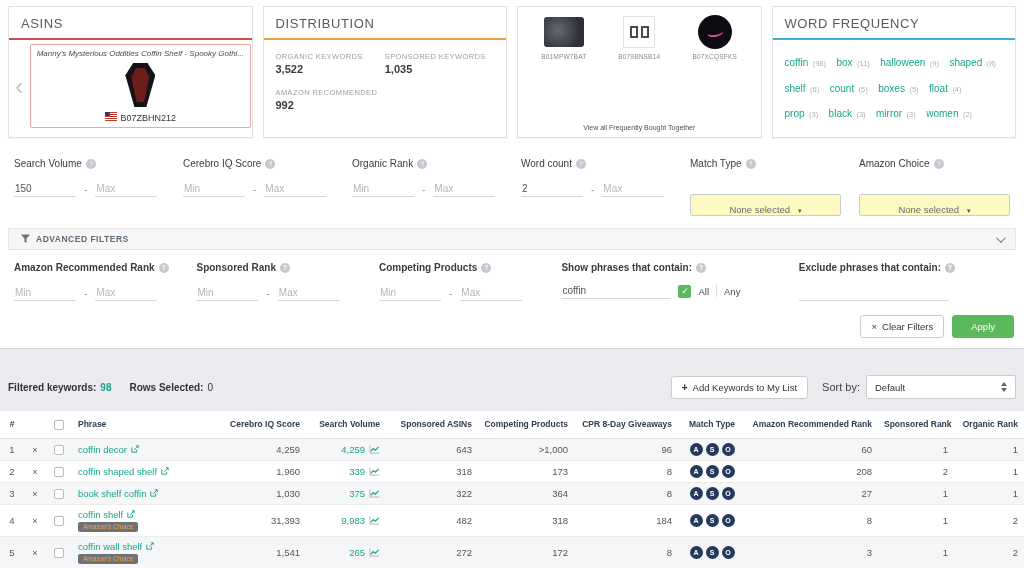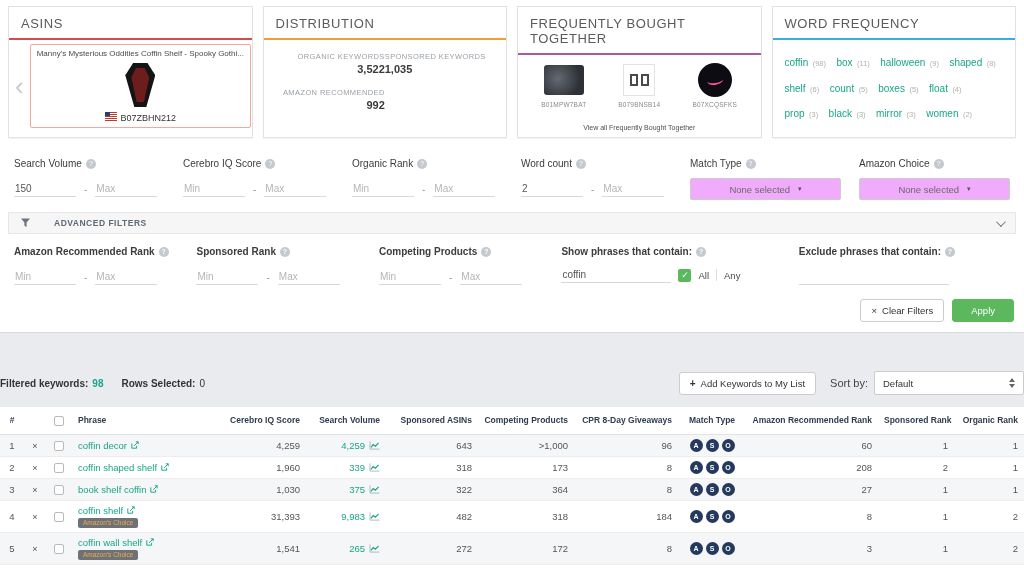--- a/index.html
+++ b/index.html
@@ -12,29 +12,29 @@
   .card { flex:1 1 0; border:1px solid #e2e2e2; background:#fff; height:132px; position:relative; overflow:hidden; box-shadow:0 1px 1px rgba(0,0,0,.04); }
   .card-title { font-size:13px; color:#5a5a5a; letter-spacing:.6px; padding:9px 12px 7px; border-bottom:2px solid transparent; }
   .card-asins .card-title { border-color:var(--asins-underline,#cf4d4d); }
   .card-dist  .card-title { border-color:var(--distribution-underline,#eaa13c); }
   .card-fbt   .card-title { border-color:var(--fbt-underline,#a85aa8); }
   .card-wf    .card-title { border-color:var(--wordfreq-underline,#3bafda); }
 
   .asins-body { display:flex; align-items:center; padding:4px 2px; }
   .carousel-chevron { font-size:26px; color:#c9c9c9; line-height:1; padding:0 4px; cursor:pointer; user-select:none; }
   .product-tile { flex:1; border:1px solid #f0a9a0; border-radius:2px; margin:0 2px; height:84px; display:flex; flex-direction:column; align-items:center; justify-content:space-between; padding:4px 6px; cursor:pointer; background:#fff; }
-  .product-title { font-size:8px; color:#4a4a4a; width:100%; white-space:nowrap; overflow:hidden; text-overflow:ellipsis; text-align:left; }
+  .product-title { font-size:8px; color:#4a4a4a; width:100%; white-space:nowrap; overflow:hidden; text-overflow:ellipsis; text-align:left;font-style:italic; }
   .coffin { position:relative; width:30px; height:44px; clip-path:polygon(26% 0,74% 0,100% 28%,70% 100%,30% 100%,0 28%); background:#141414; }
   .coffin-inner { position:absolute; left:6px; right:6px; top:5px; bottom:5px; clip-path:polygon(26% 0,74% 0,100% 28%,70% 100%,30% 100%,0 28%); background:#6e1d1d; }
   .asin-row { display:flex; align-items:center; gap:4px; font-size:9px; color:#333; }
 
   .dist-body { display:grid; grid-template-columns:1fr 1fr; row-gap:13px; padding:12px; }
   .stat .lab { font-size:7.5px; color:#9aa0a6; letter-spacing:.4px; margin-bottom:2px; }
   .stat .val { font-size:11px; font-weight:bold; color:#3a3a3a; }
-  .stat.right { text-align:right; }
+  .stat.right { }
 
   .fbt-body { display:flex; justify-content:space-around; padding:8px 8px 0; }
   .fbt-item { display:flex; flex-direction:column; align-items:center; width:33%; cursor:pointer; }
   .fbt-thumb { height:34px; display:flex; align-items:center; justify-content:center; margin-bottom:4px; }
   .thumb-speakers { width:40px; height:30px; border-radius:3px; background:radial-gradient(circle at 35% 45%, #646a72, #2d3137 72%); }
   .thumb-frames { width:32px; height:32px; border:1px solid #e3e3e3; background:#fff; display:flex; align-items:center; justify-content:center; gap:3px; }
   .thumb-frames i { display:block; width:8px; height:12px; border:2px solid #4a4a4a; background:#fff; }
   .thumb-neon { width:34px; height:34px; border-radius:50%; background:#0c0c12; display:flex; align-items:center; justify-content:center; }
   .neon-squiggle { width:16px; height:9px; border-bottom:2px solid #ff4fa0; border-radius:50%; transform:rotate(-8deg); }
   .fbt-asin { font-size:6.5px; color:#8a8a8a; letter-spacing:.2px; }
@@ -48,45 +48,45 @@
   
   .filters-basic { display:flex; padding:12px 14px 2px; gap:18px; }
   .fgroup { flex:1 1 0; }
   .flabel { display:flex; align-items:center; gap:4px; font-size:10px; color:#3c3c3c; }
   .bold .flabel, .flabel.bold { font-weight:bold; }
   .help { width:10px; height:10px; border-radius:50%; background:#c3c9cf; color:#fff; font-size:7px; line-height:10px; text-align:center; flex:none; cursor:pointer; }
   .frange { display:flex; align-items:center; gap:8px; margin-top:12px; }
   .finput { width:62px; border:none; border-bottom:1px solid #d8d8d8; font-size:10px; color:#555; padding:2px 1px; outline:none; background:transparent; font-family:inherit; }
   .finput::placeholder { color:#b5b5b5; }
   .fdash { color:#9a9a9a; font-size:10px; }
-  .fselect { margin-top:9px; height:22px; border:1px solid #ccc; border-radius:2px; display:flex; align-items:center; justify-content:center; gap:8px; font-size:9.5px; color:#6a6a6a; cursor:pointer; background:#f0abfc; }
+  .fselect { margin-top:25px; height:22px; border:1px solid #ccc; border-radius:2px; display:flex; align-items:flex-end; justify-content:center; gap:8px; font-size:9.5px; color:#6a6a6a; cursor:pointer; background:#fef9c3; }
   .fcaret { font-size:7px; color:#555; }
 
   .adv-bar { margin:10px 8px 0; height:22px; background:#f6f6f6; border:1px solid #e7e7e7; display:flex; align-items:center; padding:0 12px; cursor:pointer; }
   .funnel-icon { display:flex; }
-  .adv-label { font-size:8.5px; font-weight:bold; color:#5f6a75; letter-spacing:.5px; margin-left:24px; }
+  .adv-label { font-size:8.5px; font-weight:bold; color:#5f6a75; letter-spacing:.5px; margin-left:6px; }
   .adv-chevron { margin-left:auto; width:7px; height:7px; border-right:1.5px solid #777; border-bottom:1.5px solid #777; transform:rotate(45deg) translateY(-2px); }
 
   .filters-adv { display:flex; gap:26px; padding:12px 14px 4px; }
   .agroup { flex:1 1 0; }
   .agroup.wide { flex:1.35 1 0; }
   .include-controls { display:flex; align-items:center; gap:7px; margin-top:10px; }
   .inc-input { width:110px; }
   .exc-input { width:150px; }
   .checkbox-green { width:13px; height:13px; border-radius:2px; background:var(--green,#5cb85c); color:#fff; font-size:9px; line-height:13px; text-align:center; cursor:pointer; flex:none; }
   .aa-label { font-size:9.5px; color:#4a4a4a; cursor:pointer; }
   .aa-divider { width:1px; height:12px; background:#ddd; }
 
   .actions { display:flex; justify-content:flex-end; gap:8px; padding:10px 10px 10px; }
   .btn-clear { display:flex; align-items:center; gap:5px; background:#fff; border:1px solid #ccc; border-radius:3px; padding:5px 10px; font-size:9.5px; color:#333; cursor:pointer; font-family:inherit; }
   .btn-apply { background:var(--green,#5cb85c); border:1px solid var(--green,#5cb85c); color:#fff; border-radius:3px; padding:5px 18px; font-size:9.5px; cursor:pointer; font-family:inherit; }
 
   
   .results { flex:1; background:#e9ebee; border-top:1px solid #d8dbde; padding-top:26px; overflow:hidden; }
-  .results-toolbar { display:flex; align-items:center; padding:0 0 12px;margin-top:12px; }
+  .results-toolbar { display:flex; align-items:center; padding:0 8px 12px; }
   .fk-label, .rs-label { font-size:10px; font-weight:bold; color:#333; }
   .fk-count { font-size:10px; font-weight:bold; color:var(--link-teal,#18a689); margin:0 18px 0 4px;text-align:right; }
   .rs-count { font-size:10px; color:#333; margin-left:4px; }
   .btn-add { margin-left:auto; display:flex; align-items:center; gap:5px; background:#fff; border:1px solid #ccc; border-radius:3px; padding:5px 10px; font-size:9.5px; color:#333; cursor:pointer; font-family:inherit; }
   .plus { font-weight:bold; font-size:10px; }
   .sort-label { font-size:11px; color:#444; margin:0 6px 0 14px; }
   .sort-select { width:150px; height:24px; background:#fff; border:1px solid #ccc; border-radius:2px; display:flex; align-items:center; justify-content:space-between; padding:0 8px; font-size:9.5px; color:#333; cursor:pointer; }
   .sort-caret { display:flex; flex-direction:column; align-items:center; }
   .tri-up { width:0; height:0; border-left:3px solid transparent; border-right:3px solid transparent; border-bottom:4px solid #666; margin-bottom:2px; }
   .tri-down { width:0; height:0; border-left:3px solid transparent; border-right:3px solid transparent; border-top:4px solid #666; }
@@ -158,21 +158,20 @@
           <div class="val">1,035</div>
         </div>
         <div class="stat right">
           <div class="lab">AMAZON RECOMMENDED</div>
           <div class="val">992</div>
         </div>
       </div>
     </div>
 
     <div class="card card-fbt">
-      <div class="card-title">FREQUENTLY BOUGHT TOGETHER</div>
       <div class="fbt-body">
         <div class="fbt-item">
           <div class="fbt-thumb">
               <div class="thumb-speakers"></div>
             </div>
           <div class="fbt-asin">B01MPW7BAT</div>
         </div>
         <div class="fbt-item">
           <div class="fbt-thumb">
               <div class="thumb-frames">

